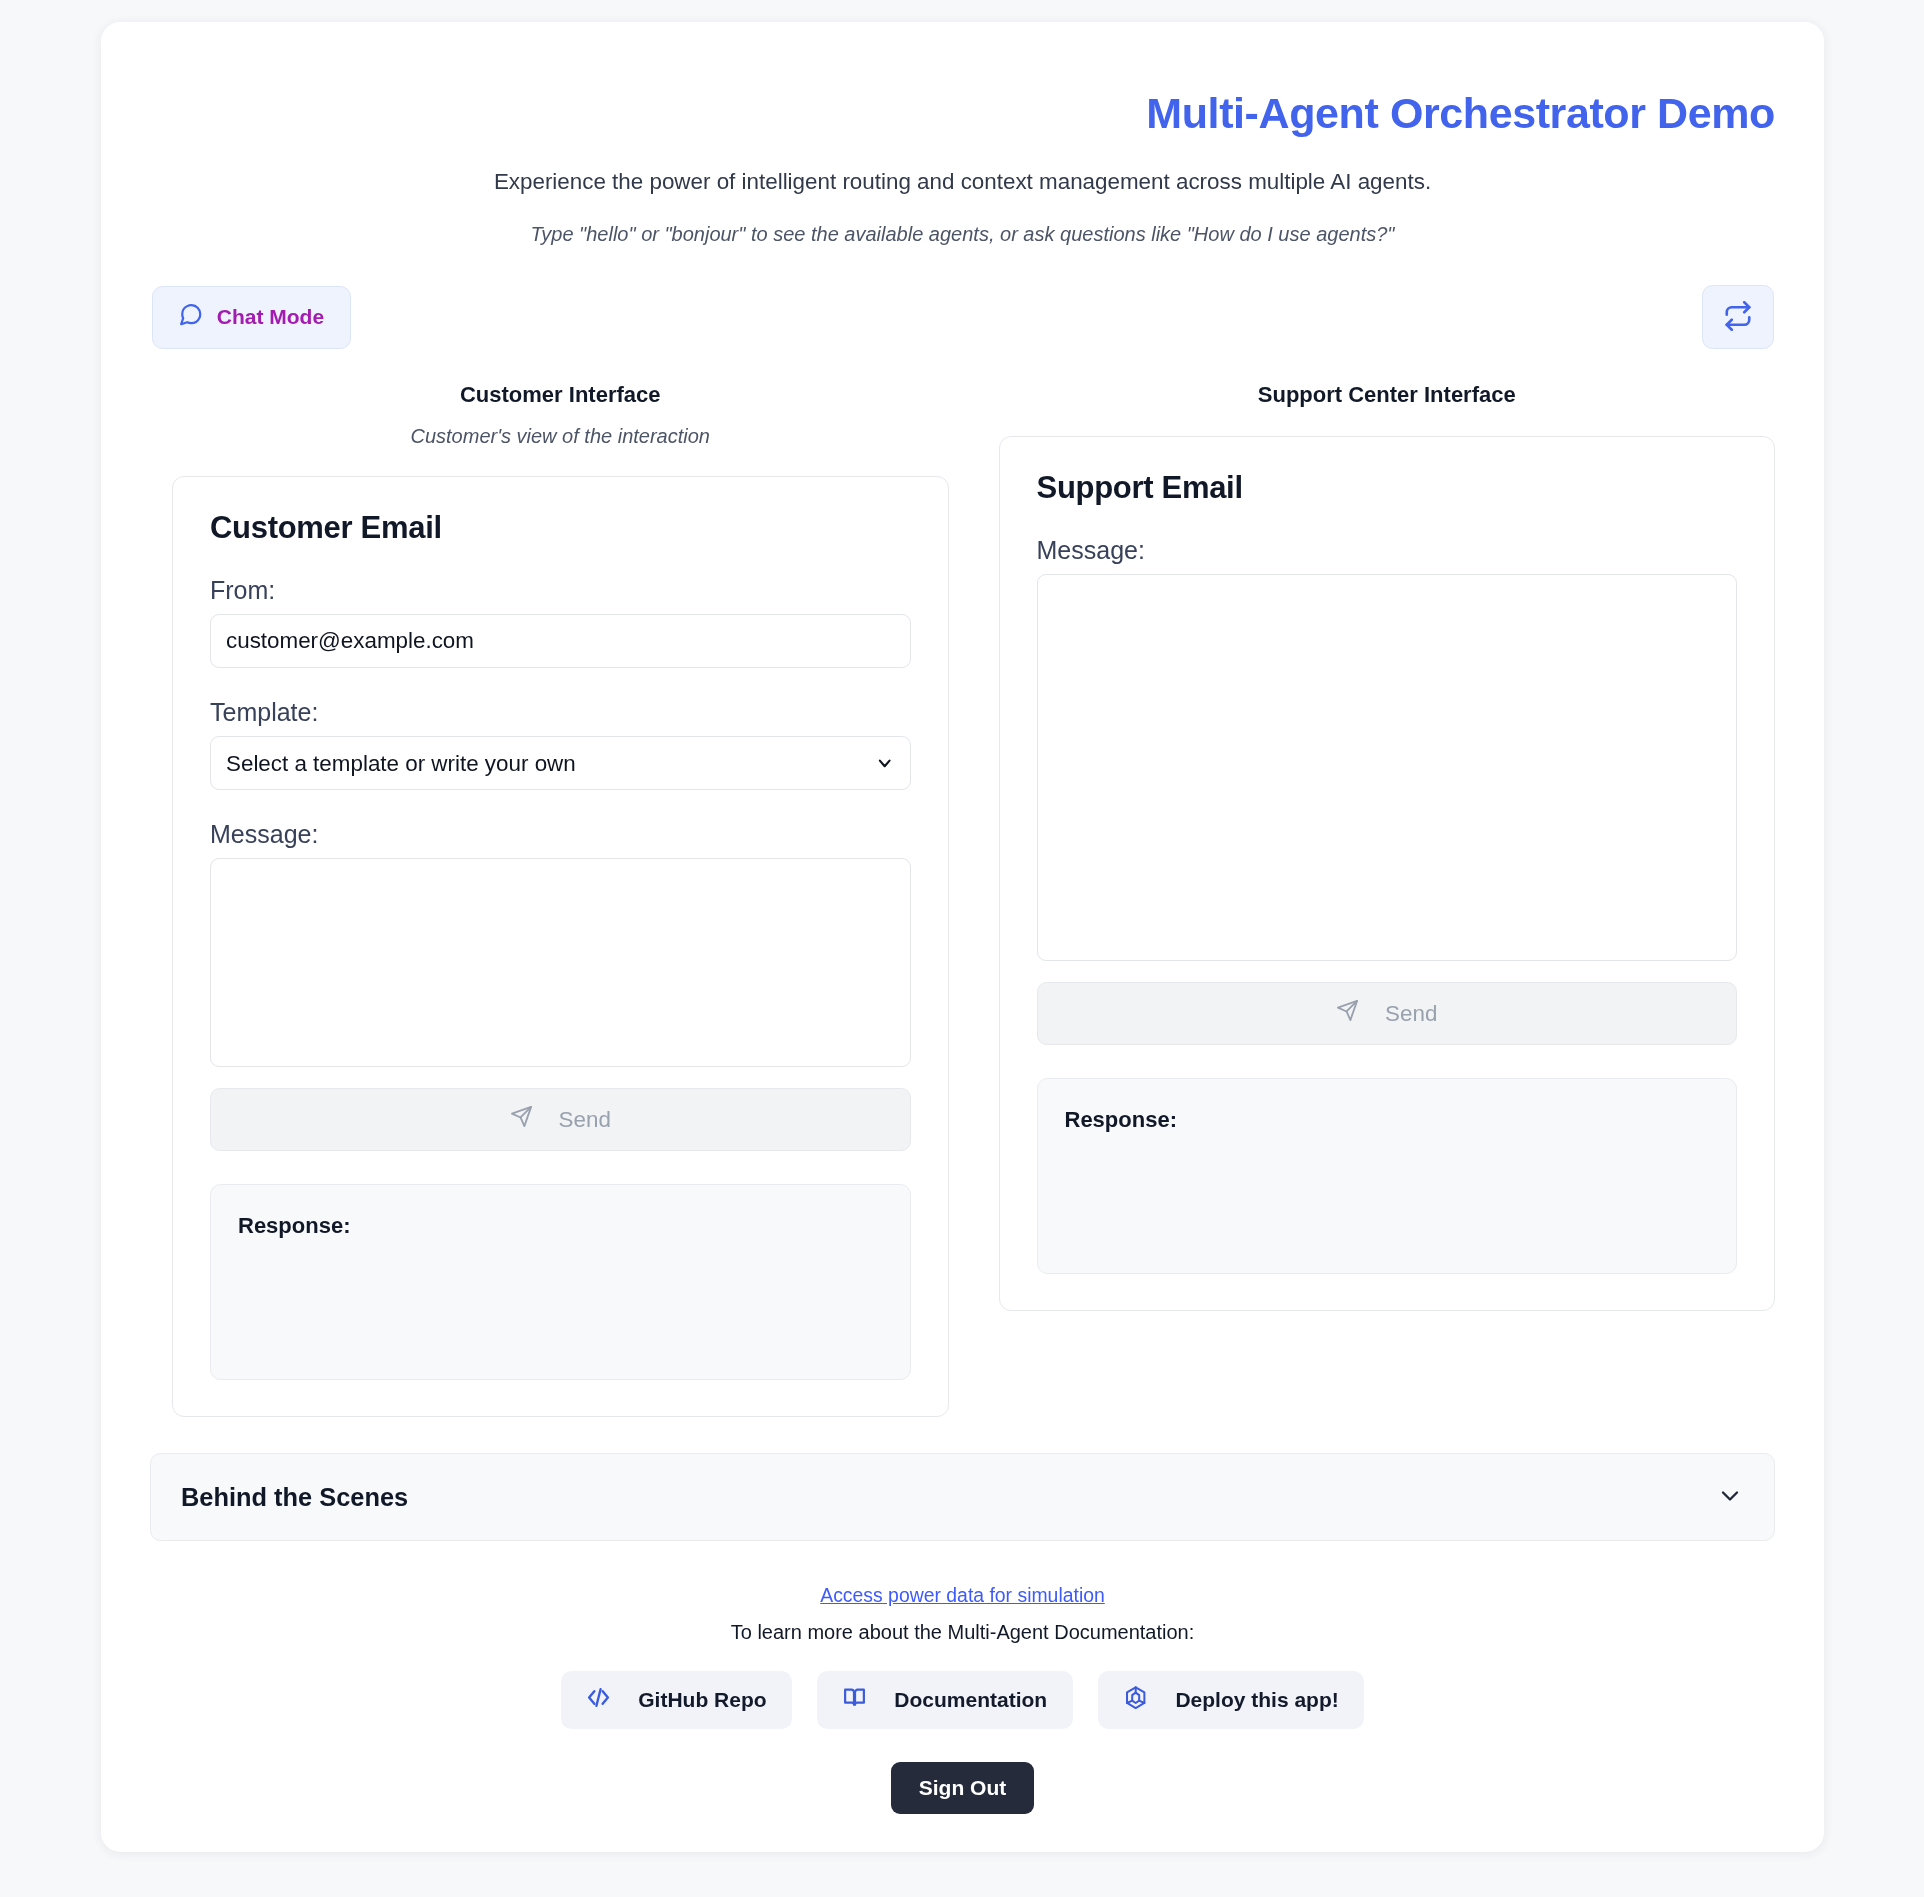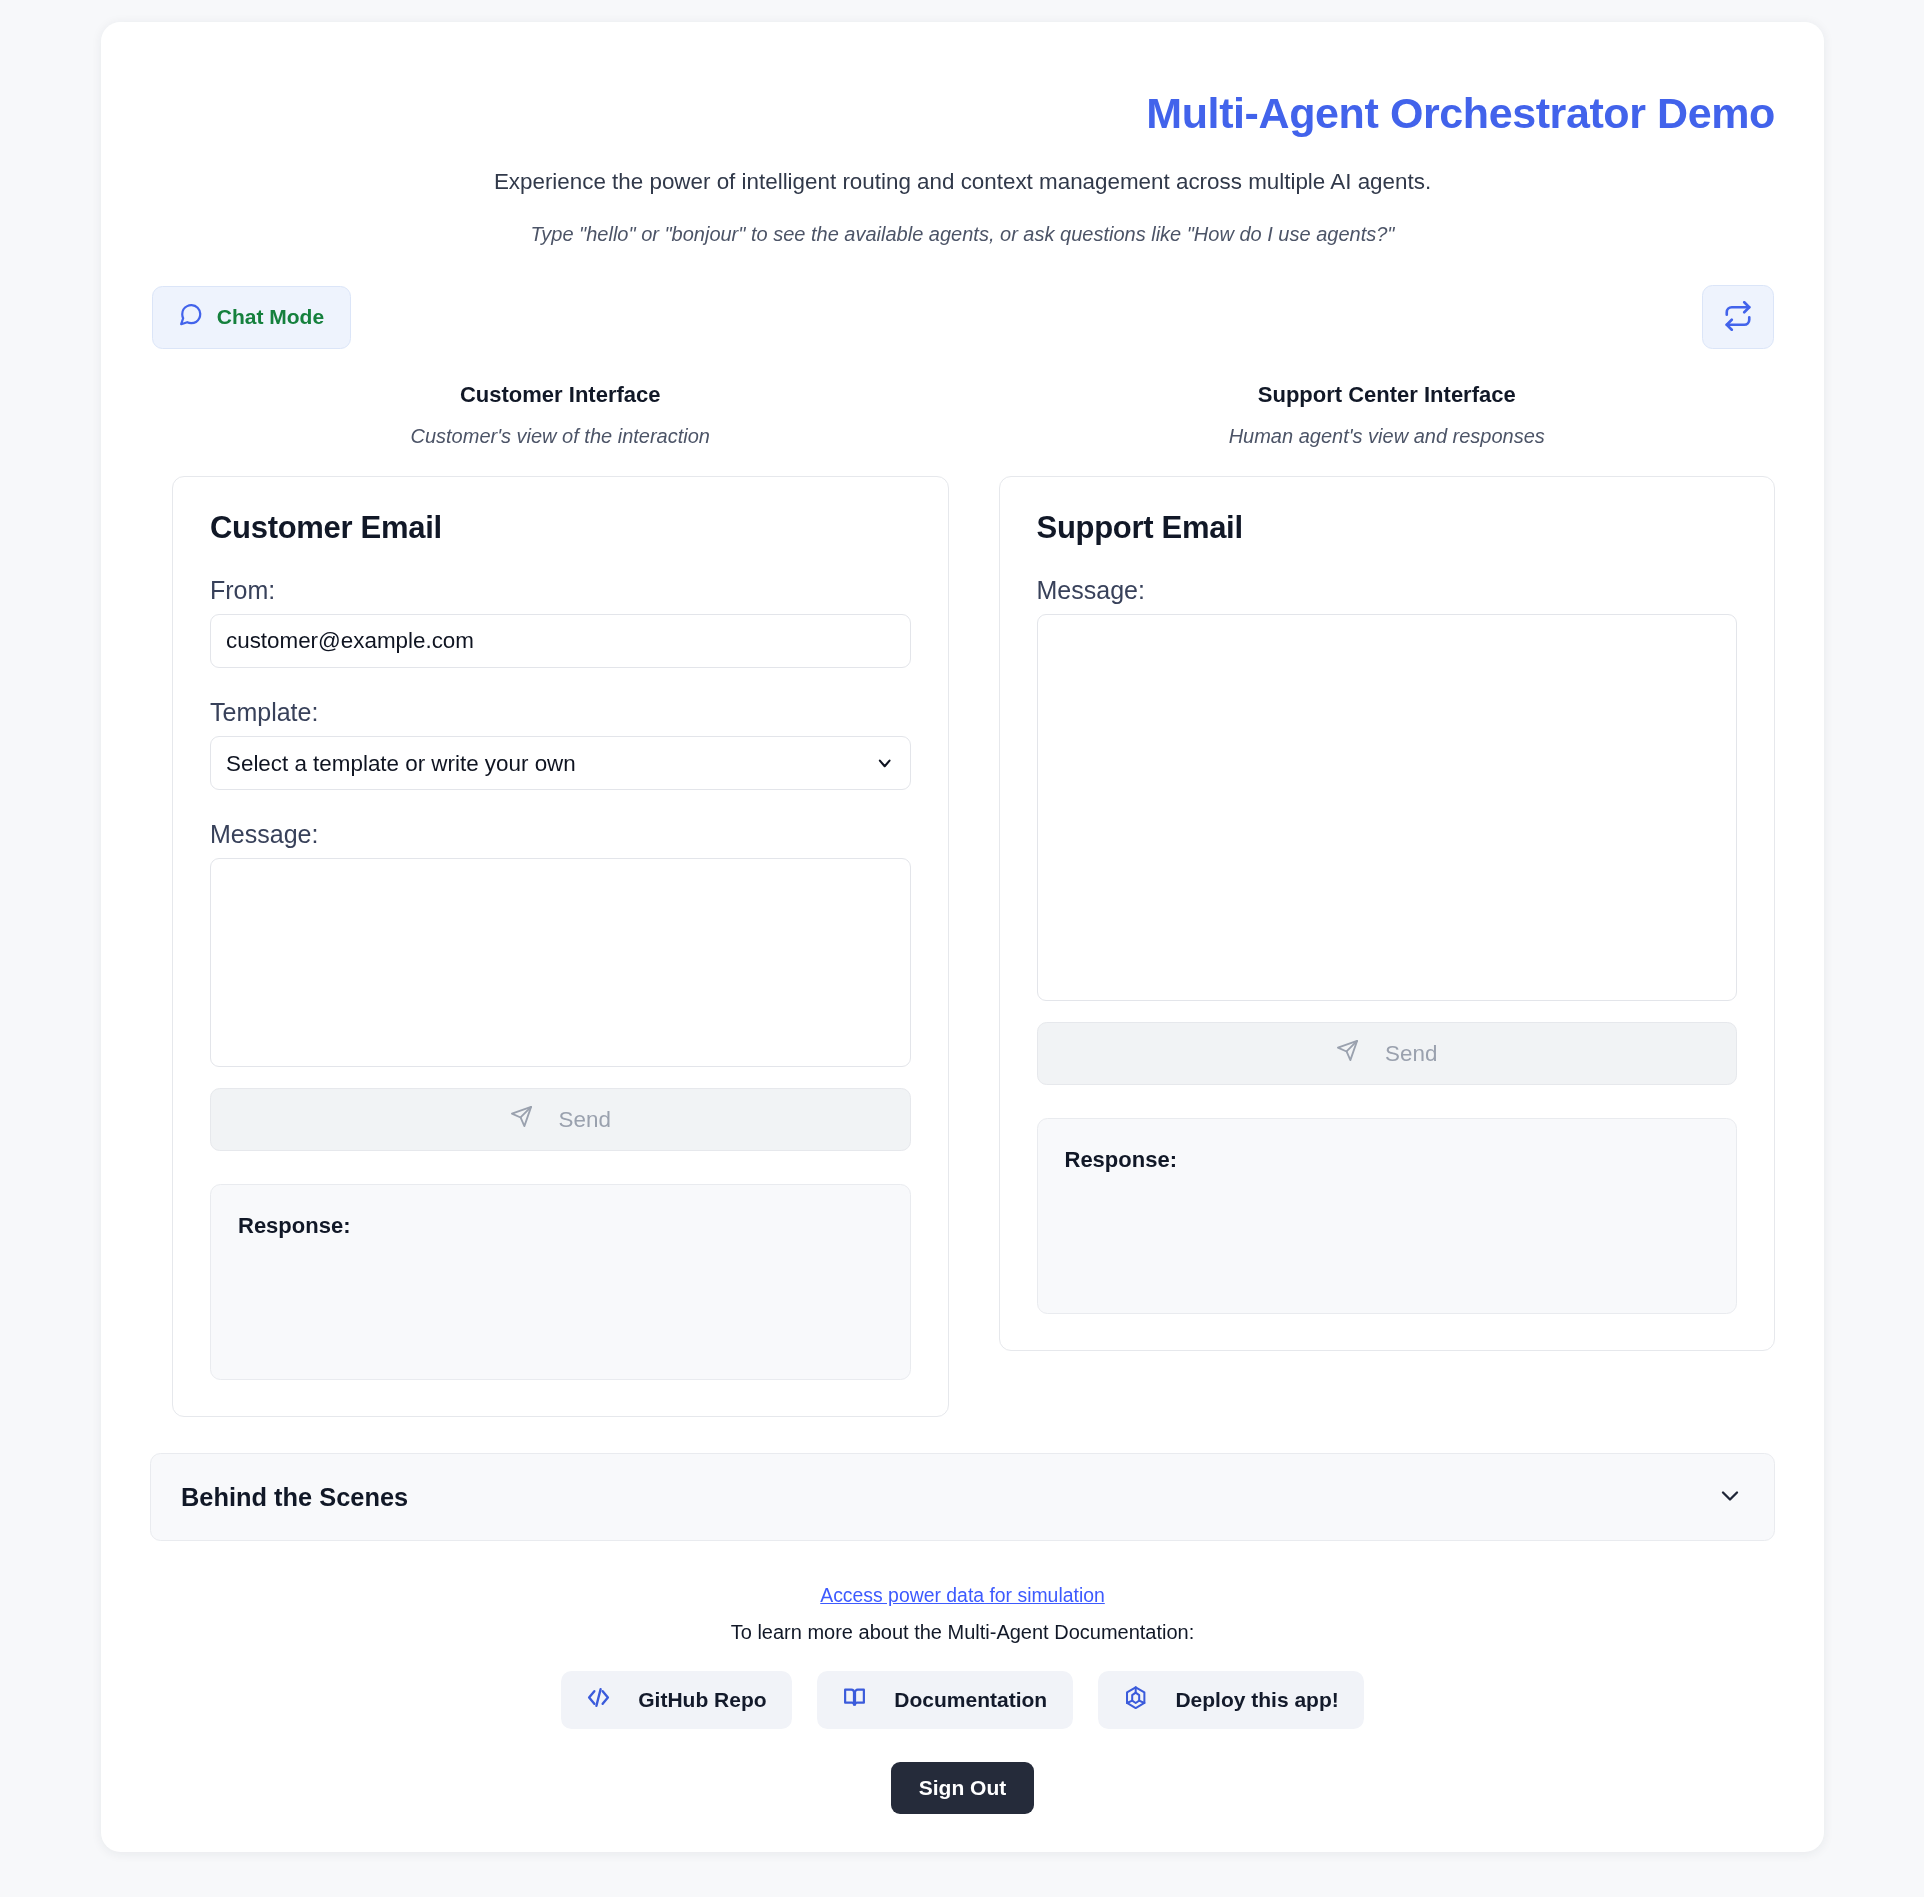--- a/index.html
+++ b/index.html
@@ -61,21 +61,21 @@
     padding: 0 1.5px;
   }
   .mode-btn {
     display: inline-flex;
     align-items: center;
     gap: 13.5px;
     background: #eef3fd;
     border: 0.7px solid #dbe5f8;
     border-radius: 10.5px;
     padding: 15px 25.4px;
-    color: #15803d;
+    color: #a21caf;
     font-size: 21px;
     font-weight: bold;
     cursor: pointer;
   }
   .refresh-btn {
     display: inline-flex;
     align-items: center;
     justify-content: center;
     background: #eef3fd;
     border: 0.7px solid #dbe5f8;
@@ -341,21 +341,20 @@
           <div class="response-box">
             <div class="response-label">Response:</div>
             <div></div>
           </div>
         </div>
       </div>
 
       <div class="pane">
         <div class="pane-head">
           <div class="pane-title">Support Center Interface</div>
-          <div class="pane-sub">Human agent's view and responses</div>
         </div>
 
         <div class="card">
           <div class="card-title">Support Email</div>
 
           <div class="field-label">Message:</div>
           <textarea class="textarea-input" style="height: 387px;" placeholder=""></textarea>
 
           <button class="send-btn">
             <span>

